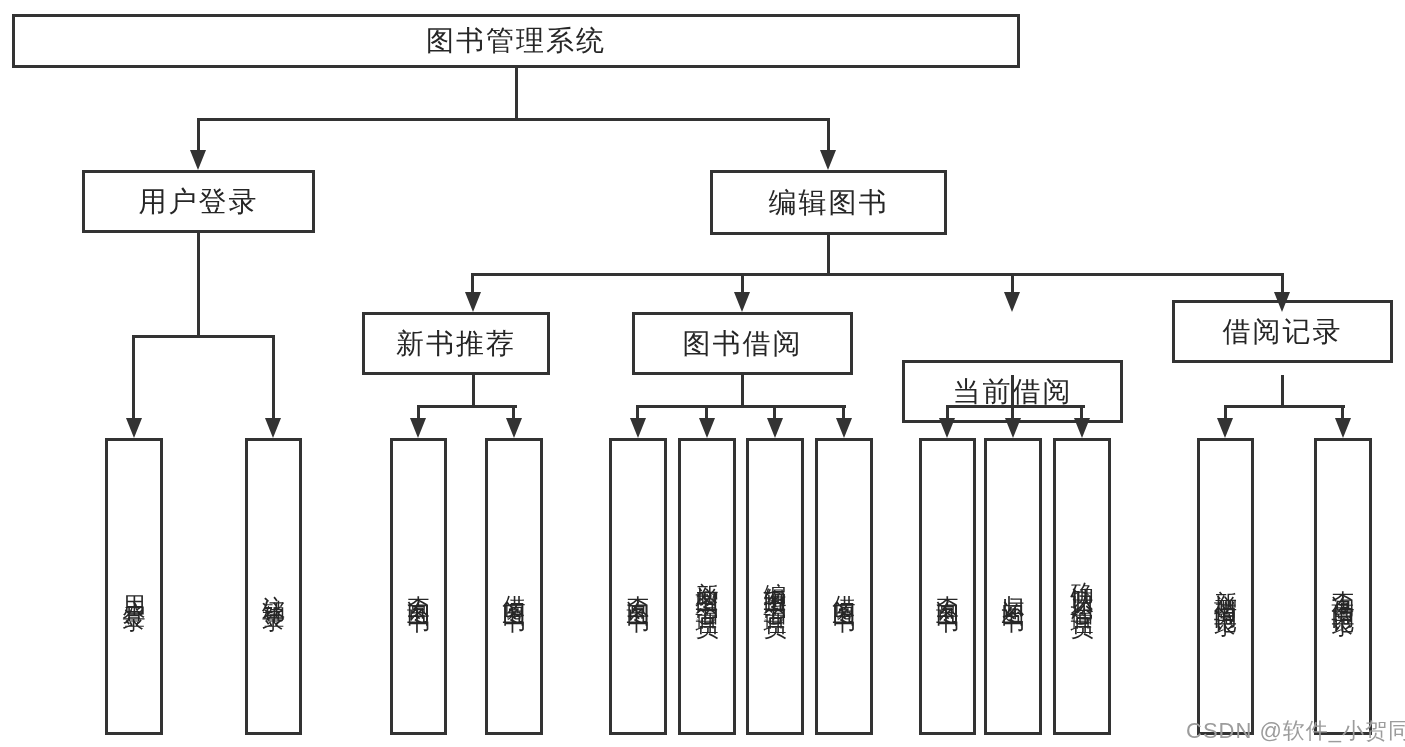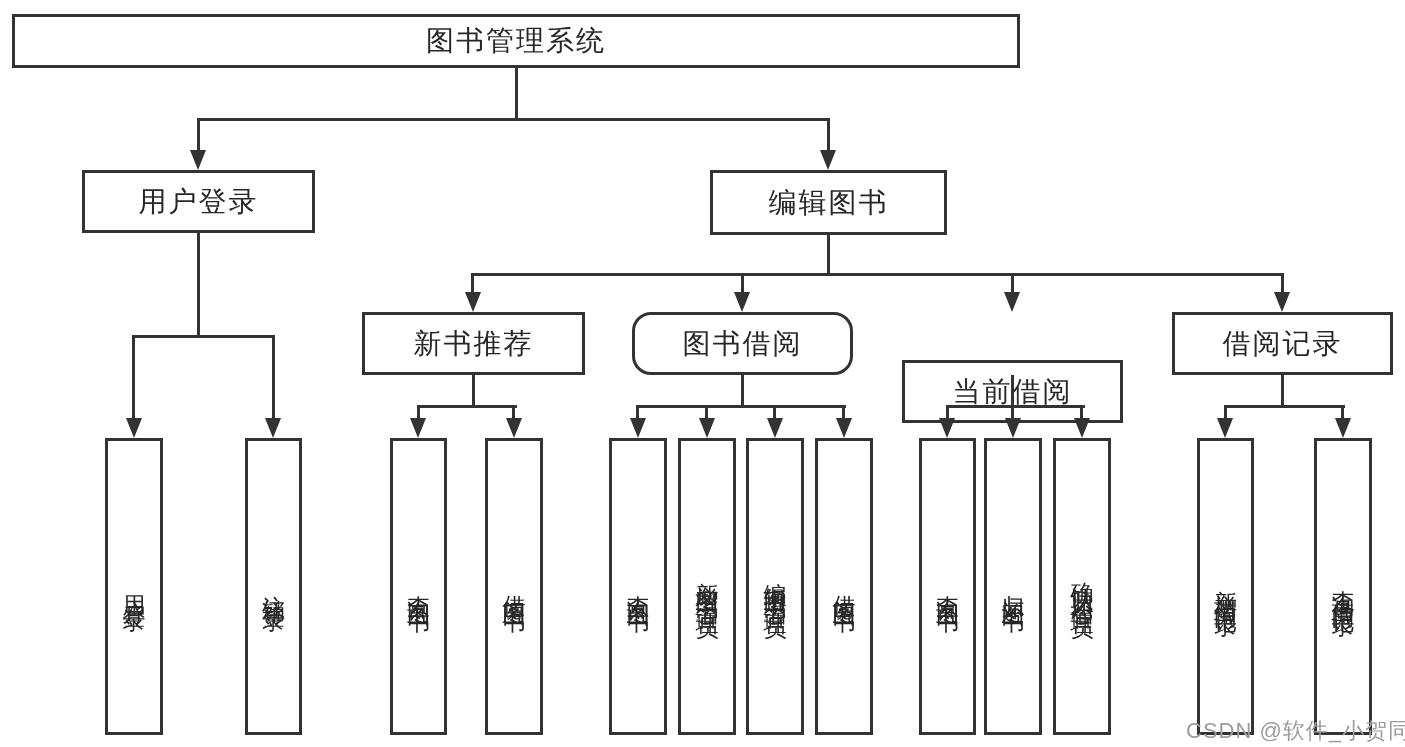--- a/index.html
+++ b/index.html
@@ -26,24 +26,24 @@
     border-top:20px solid #333333;
   }
   .watermark{
     position:absolute;left:1186px;top:716px;font-size:22px;letter-spacing:1px;
     color:#9c9c9c;white-space:nowrap;z-index:5;
   }
   
   #n-root  {left:12px;  top:14px;  width:1008px;height:54px;}
   #n-l2-0  {left:82px;  top:170px; width:233px; height:63px;}
   #n-l2-1  {left:710px; top:170px; width:237px; height:65px;}
-  #n-l3-0  {left:362px; top:312px; width:223px; height:63px;}
-  #n-l3-1  {left:632px; top:312px; width:221px; height:63px;border-radius:19px;}
+  #n-l3-0  {left:362px; top:312px; width:188px; height:63px;}
+  #n-l3-1  {left:632px; top:312px; width:221px; height:63px;}
   #n-l3-2  {left:902px; top:312px; width:221px; height:63px;margin-top:48px;}
-  #n-l3-3  {left:1172px;top:312px; width:221px; height:63px;}
+  #n-l3-3  {left:1172px;top:300px; width:221px; height:63px;}
   #n-leaf-0 {left:105px; top:438px;width:58px;height:297px;}
   #n-leaf-1 {left:245px; top:438px;width:57px;height:297px;}
   #n-leaf-2 {left:390px; top:438px;width:57px;height:297px;}
   #n-leaf-3 {left:485px; top:438px;width:58px;height:297px;}
   #n-leaf-4 {left:609px; top:438px;width:58px;height:297px;}
   #n-leaf-5 {left:678px; top:438px;width:58px;height:297px;}
   #n-leaf-6 {left:746px; top:438px;width:58px;height:297px;}
   #n-leaf-7 {left:815px; top:438px;width:58px;height:297px;}
   #n-leaf-8 {left:919px; top:438px;width:57px;height:297px;}
   #n-leaf-9 {left:984px; top:438px;width:58px;height:297px;}

